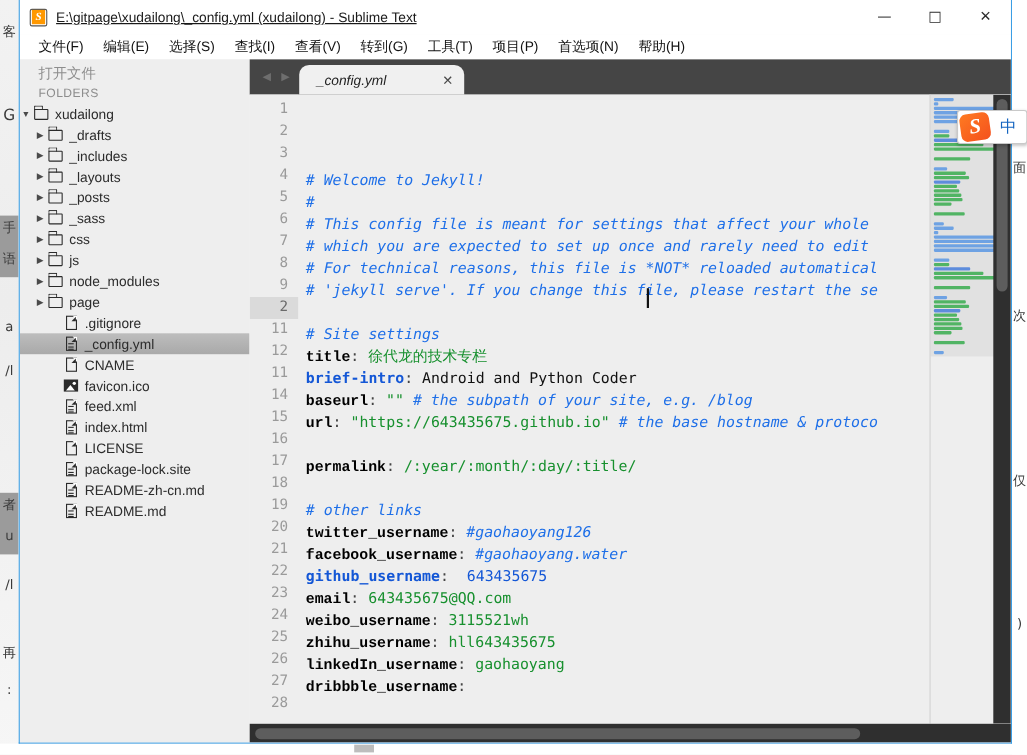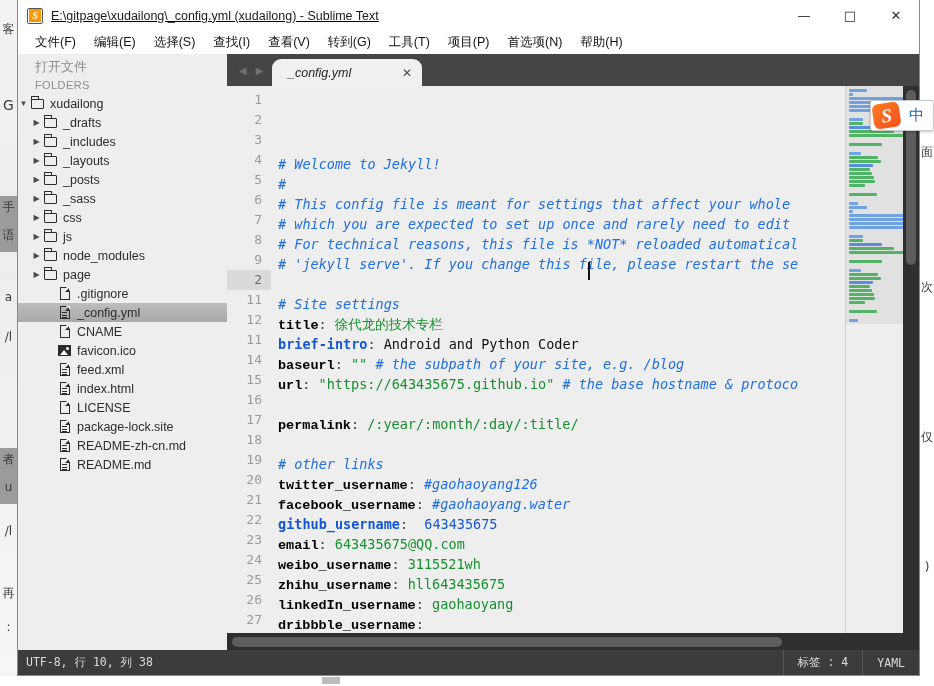--- a/index.html
+++ b/index.html
@@ -716,25 +716,18 @@
           </div>
         </div>
       </div>
 
       <div id="hscroll">
         <div id="hscroll-thumb"></div>
       </div>
     </div>
   </div>
 
-  <div id="statusbar">
-    <div id="status-left">UTF-8, 行 10, 列 38</div>
-    <div id="status-right">
-      <div class="status-cell">标签 : 4</div>
-      <div class="status-cell">YAML</div>
-    </div>
-  </div>
 </div>
 
 <div id="sogou">
   <div id="sogou-logo">S</div>
   <div id="sogou-cn">中</div>
 </div>
 
 </body></html>

